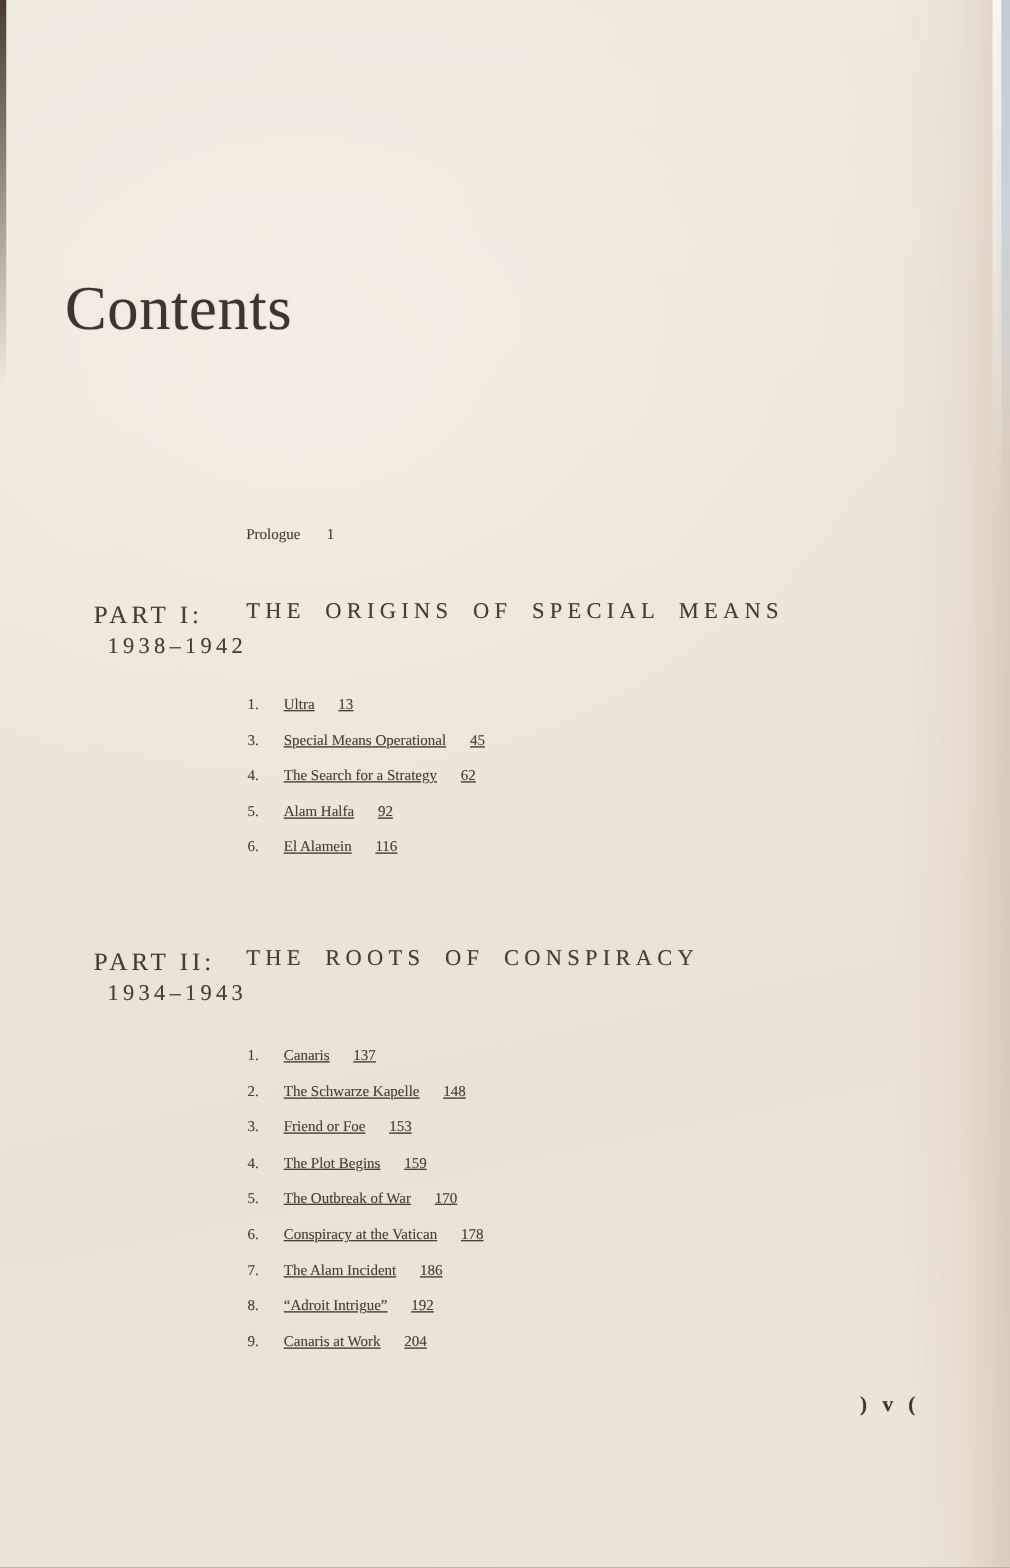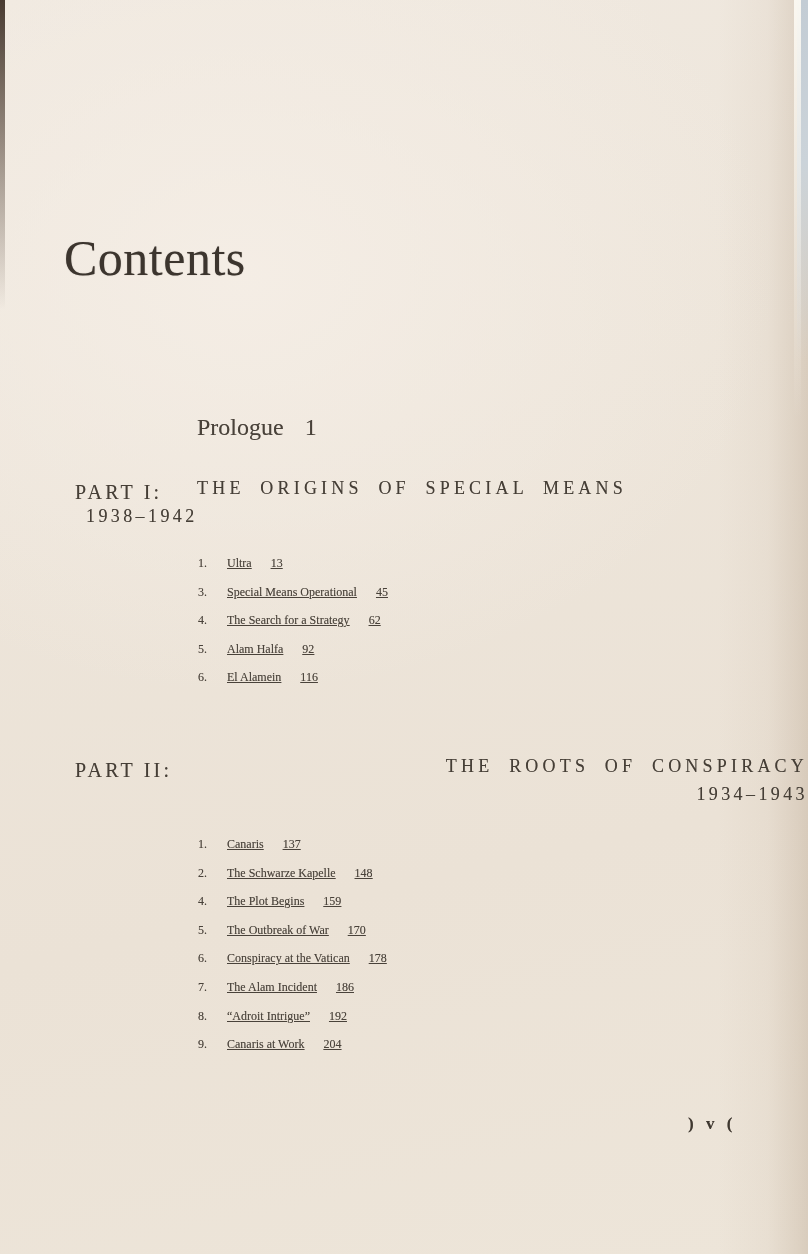--- a/index.html
+++ b/index.html
@@ -44,35 +44,35 @@
 
   
   .gutter-edge {
     position: absolute; top: 0; left: 0; width: 5px; height: 310px;
     background: linear-gradient(to bottom, rgba(58,44,34,0.92) 0%, rgba(72,56,44,0.55) 45%, rgba(90,72,58,0) 100%);
     pointer-events: none;
   }
 
   .title {
     position: absolute; top: 221px; left: 52px;
-    margin: 12px; font-size: 50px; font-weight: 400;
+    margin: 0; font-size: 50px; font-weight: 400;
     line-height: 50px; letter-spacing: 0.5px;
     color: #3c352e;
     text-shadow: 0 0 1px rgba(60,53,46,0.35);
   }
 
   .prologue {
     position: absolute; top: 413px; left: 197px;
-    font-size: 24px; line-height: 28px;
+    font-size: 12px; line-height: 28px;
     text-shadow: 0 0 0.6px rgba(73,66,58,0.4);
   }
 
   .part { position: absolute; left: 0; width: 100%; }
   .part-1 { top: 474px; }
-  .part-2 { top: 752px; text-align: right; }
+  .part-2 { top: 752px; }
 
   .part-label {
     position: absolute; left: 75px; top: 4px;
     font-size: 20px; line-height: 28px;
     letter-spacing: 3.2px; color: #453e36;
     text-shadow: 0 0 0.6px rgba(69,62,54,0.4);
   }
   .part-title {
     margin: 0 0 0 197px;
     font-size: 18px; line-height: 28px;
@@ -154,20 +154,23 @@
   </div>
 
   <div class="chapters chapters-2">
     <div class="chap">
       <span class="num">1.</span><span class="ctitle">Canaris</span><span class="pgnum">137</span>
     </div>
     <div class="chap">
       <span class="num">2.</span><span class="ctitle">The Schwarze Kapelle</span><span class="pgnum">148</span>
     </div>
     <div class="chap">
+      <span class="num">3.</span><span class="ctitle">Friend or Foe</span><span class="pgnum">153</span>
+    </div>
+    <div class="chap">
       <span class="num">4.</span><span class="ctitle">The Plot Begins</span><span class="pgnum">159</span>
     </div>
     <div class="chap">
       <span class="num">5.</span><span class="ctitle">The Outbreak of War</span><span class="pgnum">170</span>
     </div>
     <div class="chap">
       <span class="num">6.</span><span class="ctitle">Conspiracy at the Vatican</span><span class="pgnum">178</span>
     </div>
     <div class="chap">
       <span class="num">7.</span><span class="ctitle">The Alam Incident</span><span class="pgnum">186</span>

